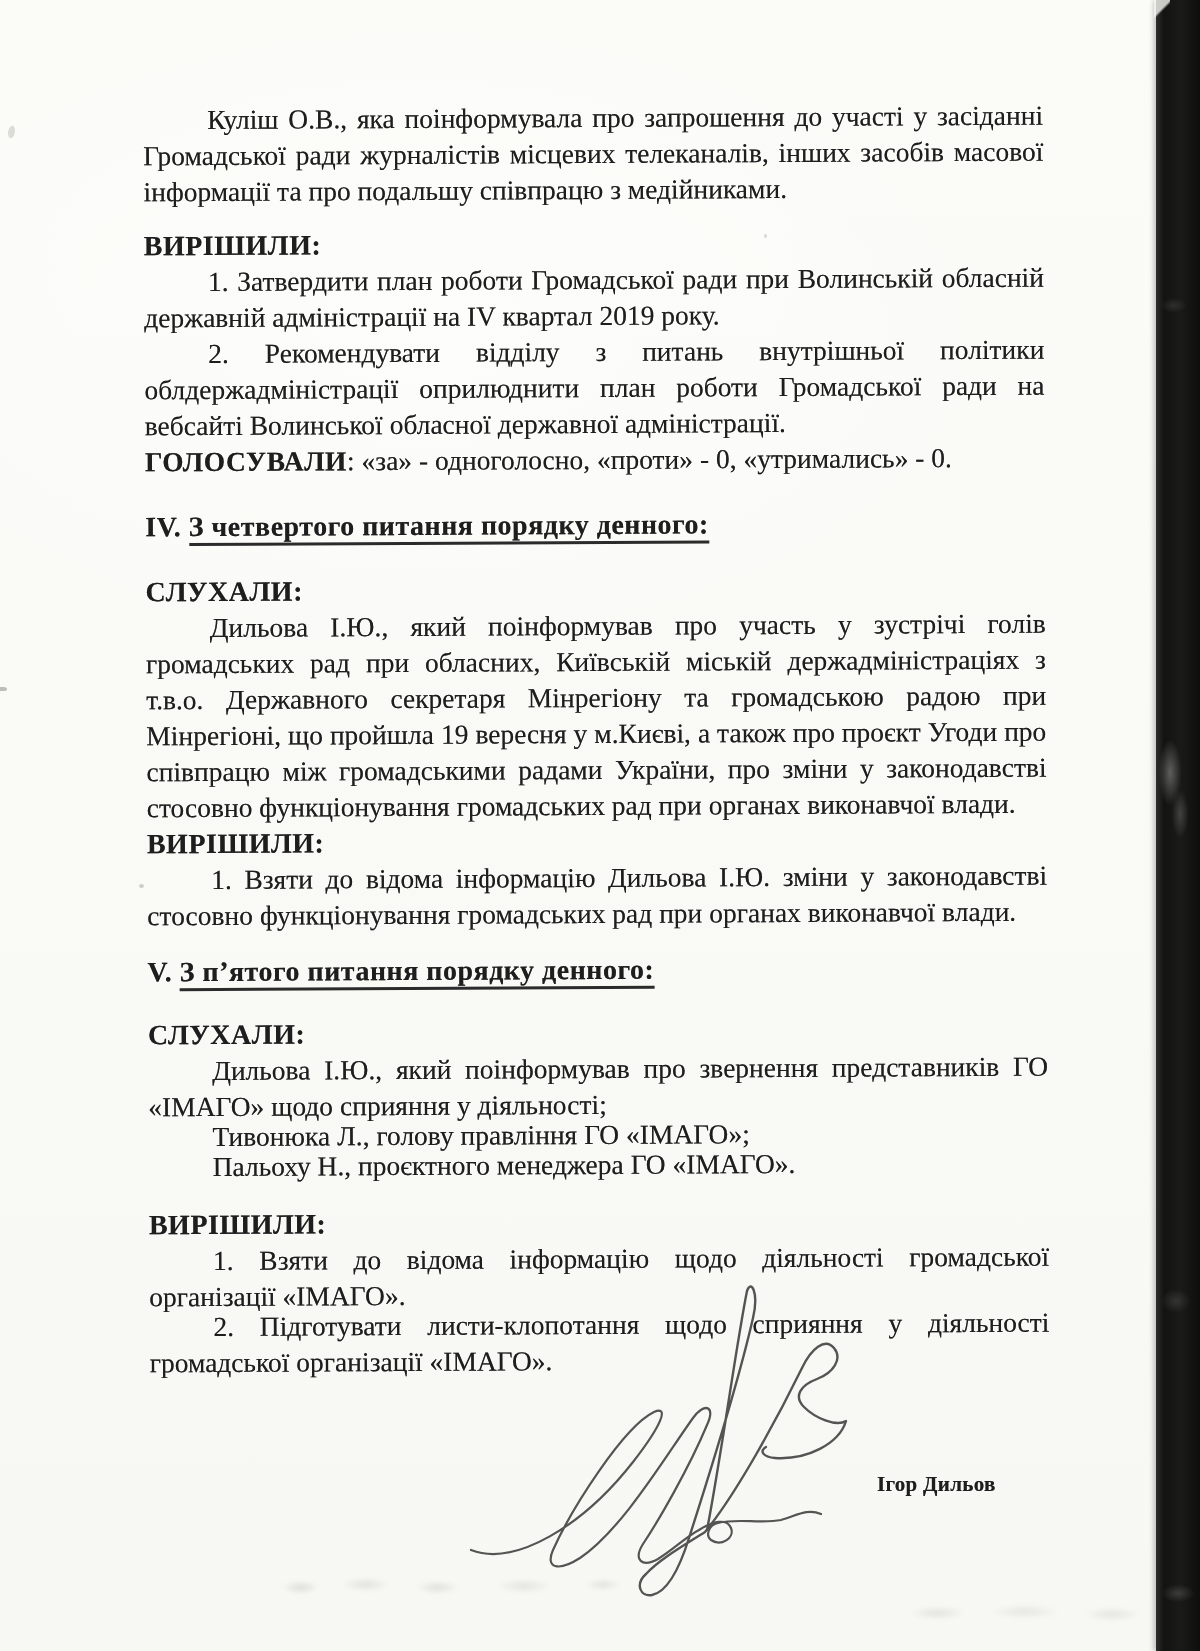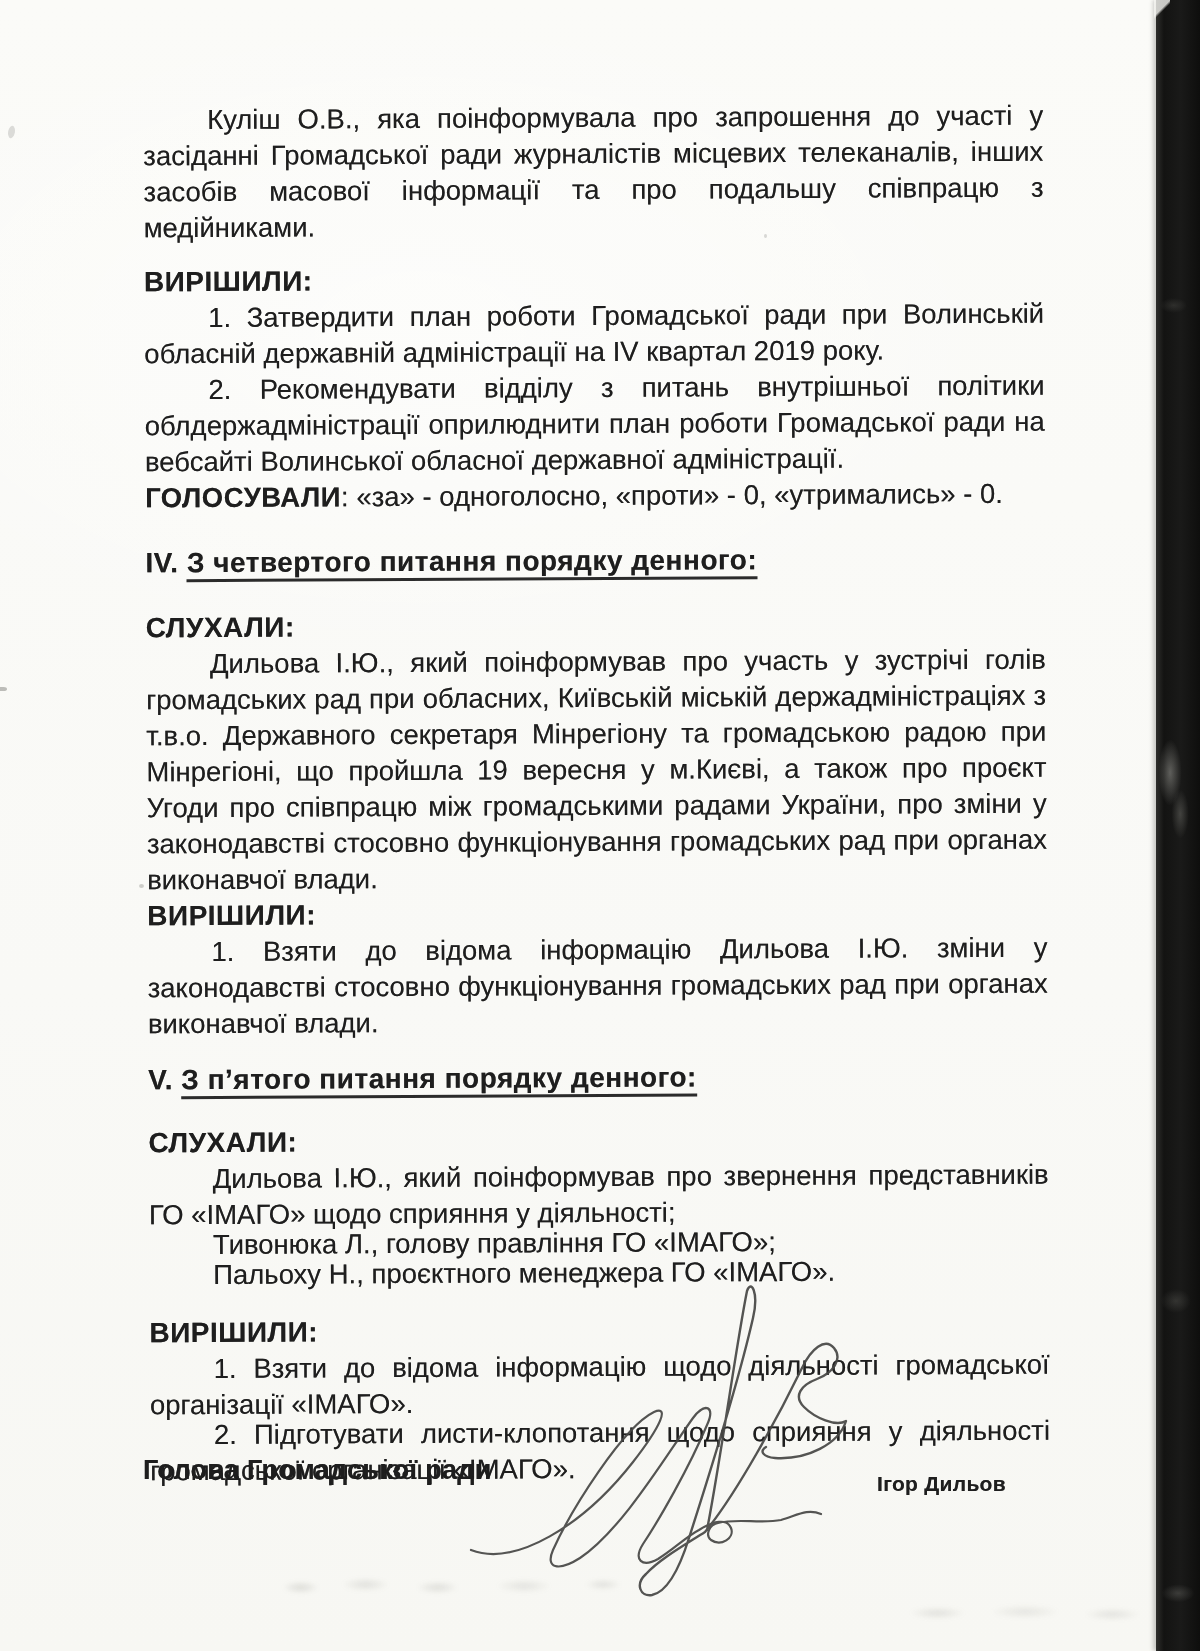--- a/index.html
+++ b/index.html
@@ -2,21 +2,21 @@
 <html><head>
 <meta charset="utf-8">
 <style>
   html,body { margin:0; padding:0; background:#888; }
   .page {
     position:relative; width:1200px; height:1651px;
     background:
       radial-gradient(900px 500px at 35% 20%, rgba(255,255,255,.45), transparent 70%),
       linear-gradient(180deg, #fbfbf8 0%, #f9f9f6 60%, #f7f7f3 100%);
     overflow:hidden;
-    font-family:Liberation Sans, sans-serif;
+    font-family:Liberation Serif, serif;
     color:#1e1e1e;
   }
   .content {
     position:absolute; left:143px; top:100px; width:900px;
     transform:rotate(-0.3deg); transform-origin:50% 0;
     text-shadow:0 0 .5px rgba(25,25,25,.6);
   }
   .para {
     margin:0; font-size:27.5px; line-height:36px;
     text-align:justify; text-indent:64px;
@@ -111,21 +111,20 @@
     <p class="para mt0">Дильова І.Ю., який поінформував про звернення представників ГО «ІМАГО» щодо сприяння у діяльності;</p>
     <p class="para mtm6">Тивонюка Л., голову правління ГО «ІМАГО»;</p>
     <p class="para mtm6">Пальоху Н., проєктного менеджера ГО «ІМАГО».</p>
 
     <p class="h mt22">ВИРІШИЛИ:</p>
     <p class="para mt0">1. Взяти до відома інформацію щодо діяльності громадської організації «ІМАГО».</p>
     <p class="para mtm6">2. Підготувати листи-клопотання щодо сприяння у діяльності громадської організації «ІМАГО».</p>
 
   </div>
 
-  <div class="footer-left">Голова Громадської ради</div>
   <div class="footer-right">Ігор Дильов</div>
 
   <div class="signature">
     <svg width="400" height="330" viewBox="0 0 400 330" xmlns="http://www.w3.org/2000/svg">
       <g fill="none" stroke="#474745" stroke-linecap="round" stroke-linejoin="round" opacity="0.92">
         <path stroke-width="2.2" d="M 16 272
           C 60 289, 128 248, 178 184
           C 206 148, 215 127, 199 134
           C 168 149, 116 232, 98 272
           C 90 290, 103 294, 125 280

